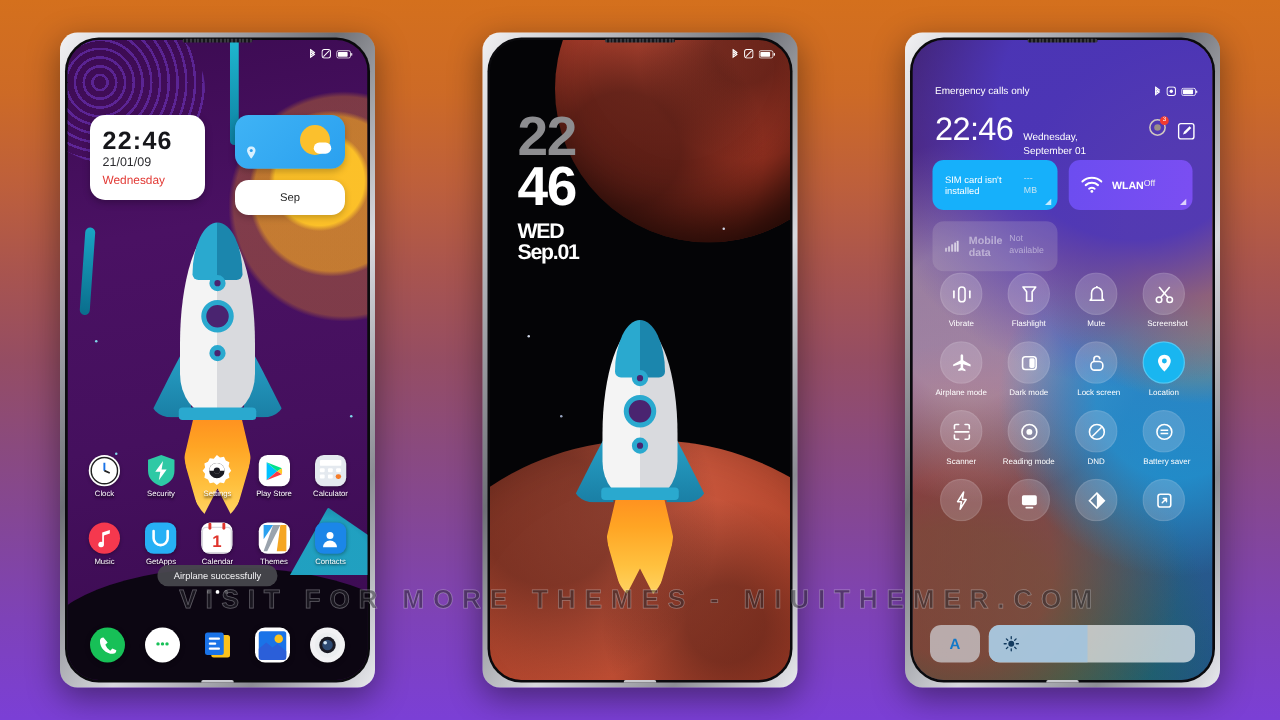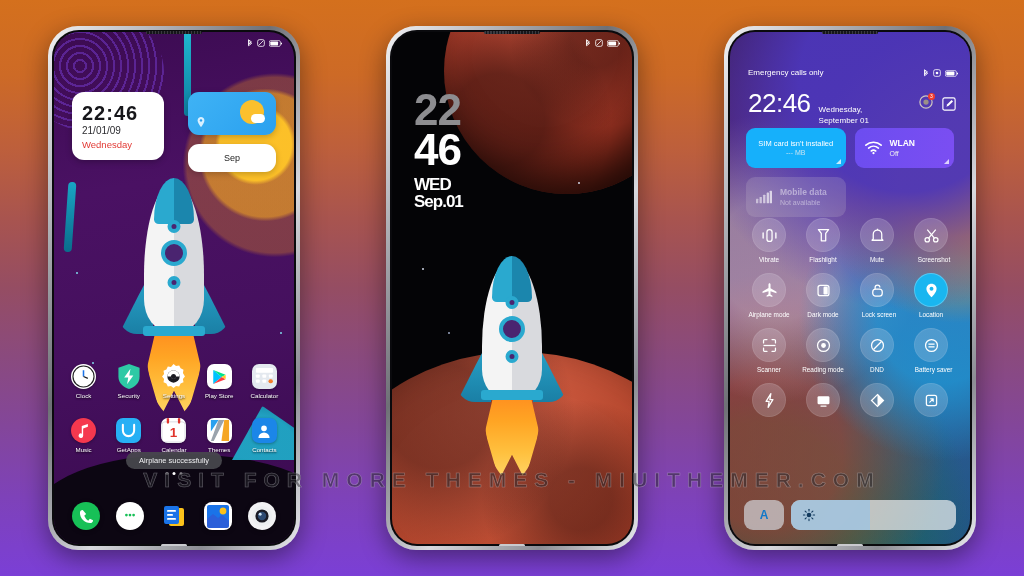--- a/index.html
+++ b/index.html
@@ -9,21 +9,21 @@
     background:linear-gradient(180deg,
        #d4701d 0%, #cd6a26 13%, #bd5f3c 26%,
        #a8544f 38%, #954d63 50%, #8a4a7e 62%,
        #83469a 74%, #7e42b8 86%, #7b3fd6 100%);
     position:relative;
   }
 
   
   .phone {
     position:absolute;
-    border-radius:30px;
+    border-radius:14px;
     background:linear-gradient(120deg,#f2f2f4 0%,#b9bac0 18%,#6e7076 40%,#d8d9de 62%,#8c8d94 82%,#e9eaee 100%);
     padding:4px;
     box-shadow:0 8px 26px rgba(0,0,0,.42);
   }
   .phone-inner {
     width:100%; height:100%;
     border-radius:27px;
     background:#0a0a0d;
     padding:2px;
     overflow:hidden;
@@ -265,21 +265,21 @@
 
   .cc-bigtiles {
     position:absolute; left:16px; right:16px; top:96px; z-index:20;
     display:grid; grid-template-columns:1fr 1fr; gap:9px;
   }
   .bigtile {
     height:40px; border-radius:9px; position:relative;
     display:flex; align-items:center; padding:0 10px; gap:8px;
     overflow:hidden;
   }
-  .bt-txt { display:flex; flex-direction:column;justify-content:flex-end; }
+  .bt-txt { display:flex; flex-direction:row;justify-content:flex-end; }
   .bt-t1 { font-size:8.5px; color:#fff; font-weight:bold; line-height:1.2;}
   .bt-t2 { font-size:7px; color:#f0f0f0; line-height:1.3;}
   .bt-corner {
     position:absolute; right:5px; bottom:4px; width:0; height:0;
     border-left:5px solid transparent; border-bottom:5px solid rgba(255,255,255,.75);
   }
   .tile-sim { background:#16b0fb; justify-content:center; }
   .tile-bt  { background:#1ab3fd; }
   .tile-data{ background:rgba(200,190,205,.22); }
   .tile-wlan{ background:linear-gradient(100deg,#6c4df0,#7b4ef2); }

